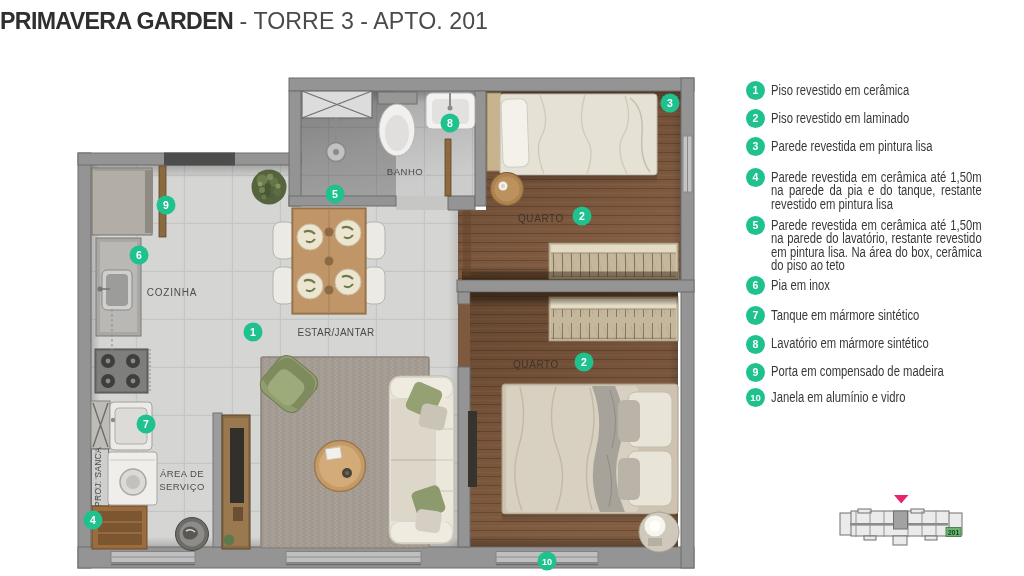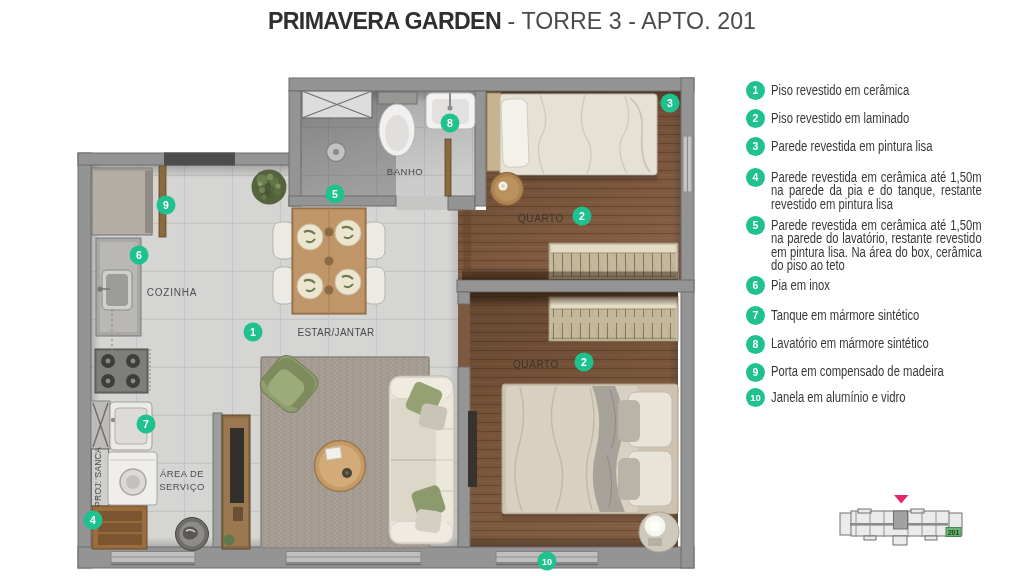--- a/index.html
+++ b/index.html
@@ -1,17 +1,17 @@
 <!DOCTYPE html>
 <html><head>
 <meta charset="utf-8">
 <style>
 html,body{margin:0;padding:0;background:#fff;}
 .page{position:relative;width:1024px;height:576px;overflow:hidden;background:#ffffff;font-family:"Liberation Sans",sans-serif;}
-.title{position:absolute;left:0;top:7.5px;width:1024px;text-align:center;font-size:23.2px;white-space:nowrap;}
+.title{position:absolute;left:0;top:7.5px;width:1024px;text-align:left;font-size:23.2px;white-space:nowrap;}
 .title b{font-weight:700;color:#2f2f2f;letter-spacing:-0.65px;}
 .title span{font-weight:400;color:#4a4a4a;letter-spacing:0.05px;}
 .legend{position:absolute;left:0;top:0;}
 .lrow{position:absolute;left:746px;}
 .lnum{position:absolute;width:19px;height:19px;border-radius:50%;background:#1fc18f;color:#fff;font-weight:700;font-size:10.5px;text-align:center;line-height:19px;}
 .ltxt{position:absolute;left:24.5px;top:2.6px;width:262px;font-size:14px;color:#383838;line-height:13.4px;transform:scaleX(0.804);transform-origin:left top;}
 .ltxt .j{text-align:justify;text-align-last:justify;}
 .ltxt .e{text-align:left;}
 </style>
 </head>

